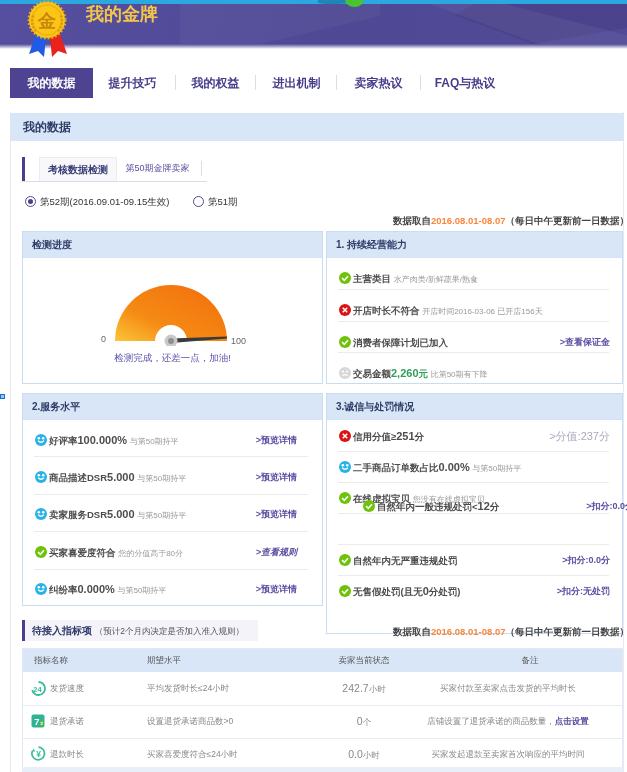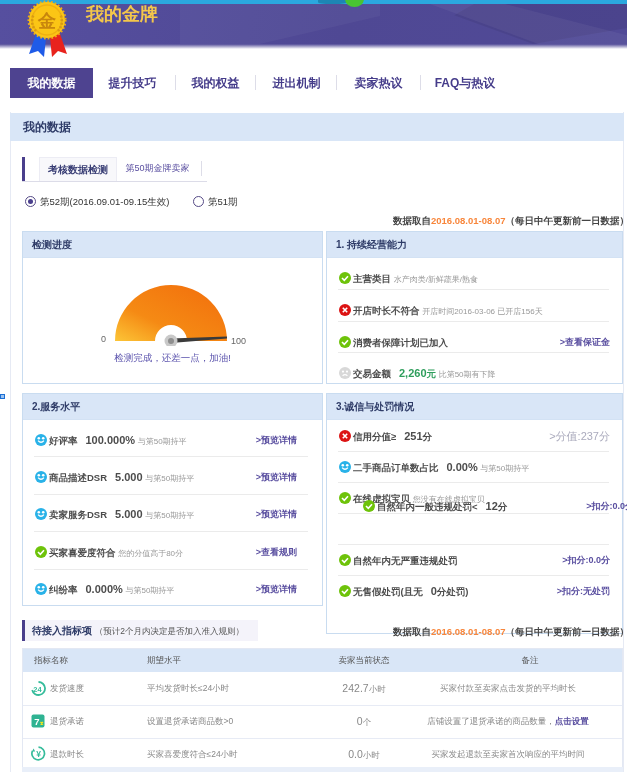--- a/index.html
+++ b/index.html
@@ -35,21 +35,21 @@
   .note{width:619px;text-align:right;font-size:9.5px;font-weight:bold;color:#444;height:12px;line-height:12px;}
   .note .dt{color:#F8863B;}
   
   .panel{border:1px solid #C9DCF0;background:#fff;box-sizing:border-box;}
   .phead{height:25px;line-height:25px;background:#D9E6F7;color:#2F3C68;font-size:10px;font-weight:bold;padding-left:9px;border-bottom:1px solid #D3E2F4;}
   .prow{position:absolute;height:13px;line-height:13px;}
   .rowline{position:absolute;height:1px;background:#EBEBEB;}
   .ic{position:absolute;left:0;top:0;width:12px;height:12px;}
   .rtxt{position:absolute;left:14px;top:0;font-size:9.5px;color:#4C4C4C;font-weight:bold;white-space:nowrap;line-height:13px;}
   .rtxt .sub{color:#999;font-weight:normal;font-size:8px;}
-  .rtxt .num{font-size:11px;padding-left:8px;}
+  .rtxt .num{font-size:11px;}
   .rtxt .org{color:#2E9E5C;}
   .rlink{position:absolute;right:0;top:0;font-size:9px;color:#5A4FA0;font-weight:bold;white-space:nowrap;line-height:13px;}
   .rlink.gray{color:#ABABBD;font-weight:normal;font-size:11px;}
   
   #waitbar{left:22px;top:620px;width:3px;height:21px;background:#4A3F8C;}
   #waitbox{left:25px;top:620px;width:233px;height:21px;background:#F4F3FA;}
   #waittxt{left:32px;top:620px;height:21px;line-height:21px;font-size:10px;color:#2F3C68;font-weight:bold;}
   #waittxt .lt{font-weight:normal;font-size:8.5px;color:#555;}
   
   #tbl{left:22px;top:648px;width:601px;height:123px;border:1px solid #E3E8F3;box-sizing:border-box;}
@@ -203,21 +203,21 @@
   <div class="rtxt">卖家服务DSR<span class="num">5.000</span> <span class="sub">与第50期持平</span></div>
   <div class="rlink" style="right:12px;">&gt;预览详情</div>
 </div>
 <div class="rowline" style="left:34px;width:274px;top:531px;"></div>
 <div class="prow" style="left:35px;top:546px;width:274px;">
   <svg class="ic" width="12" height="12">
       <circle cx="6" cy="6" r="6" fill="#6EC30A"></circle>
       <path d="M3 6 L5.3 8.3 L9 4.2" stroke="#fff" stroke-width="1.6" fill="none"></path>
     </svg>
   <div class="rtxt">买家喜爱度符合 <span class="sub">您的分值高于80分</span></div>
-  <div class="rlink" style="right:12px;">&gt;查看规则</div>
+  <div class="rlink" style="right:12px;font-style:italic;">&gt;查看规则</div>
 </div>
 <div class="rowline" style="left:34px;width:274px;top:569px;"></div>
 <div class="prow" style="left:35px;top:583px;width:274px;">
   <svg class="ic" width="12" height="12">
       <circle cx="6" cy="6" r="6" fill="#29B2E8"></circle>
       <circle cx="3.8" cy="4.2" r="1.3" fill="#fff"></circle>
       <circle cx="8.2" cy="4.2" r="1.3" fill="#fff"></circle>
       <path d="M3.1 6.6 Q6 9.9 8.9 6.6" stroke="#fff" stroke-width="1.4" fill="none"></path>
     </svg>
   <div class="rtxt">纠纷率<span class="num">0.000%</span> <span class="sub">与第50期持平</span></div>

